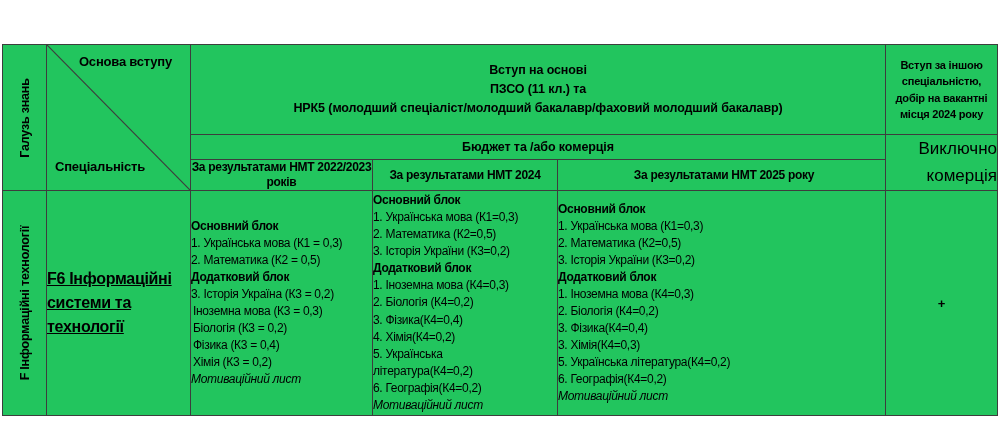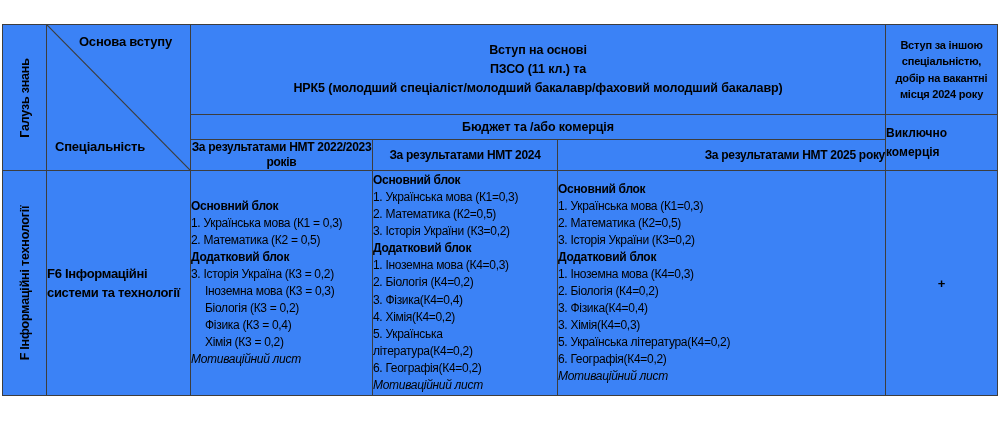--- a/index.html
+++ b/index.html
@@ -5,25 +5,25 @@
   * { margin: 0; padding: 0; box-sizing: border-box; }
   html, body { background: #ffffff; }
   body {
     width: 1000px; height: 422px;
     font-family: "Liberation Sans", "DejaVu Sans", sans-serif;
     color: #000;
     position: relative;
     overflow: hidden;
   }
   .grid {
-    position: absolute; left: 2px; top: 24px;
+    position: absolute; left: 2px; top: 44px;
     border-collapse: collapse;
     table-layout: fixed;
     width: 995px;
-    background: #3b82f6;
+    background: #22c55e;
   }
   .grid td {
     border: 1px solid #3d3d3d;
     vertical-align: middle;
     padding: 0;
     overflow: hidden;
   }
   tr.r1 { height: 90px; }
   tr.r2 { height: 25px; margin-left: 28px; }
   tr.r3 { height: 31px; }
@@ -47,31 +47,31 @@
     font-weight: bold; font-size: 13px; letter-spacing: -0.2px;
   }
   .axis-bottom {
     position: absolute; bottom: 16px; left: 8px;
     font-weight: bold; font-size: 13px; letter-spacing: -0.2px;
   }
 
   .main-header { text-align: center; font-weight: bold; font-size: 12.5px; line-height: 1.5; letter-spacing: -0.1px; margin-left: 28px; }
   .other-spec  { text-align: center; font-weight: bold; font-size: 11px; line-height: 1.5; padding: 2px 3px; letter-spacing: -0.2px; }
   .budget      { text-align: center; font-weight: bold; font-size: 12.5px; letter-spacing: -0.1px; }
-  .commerce-only { text-align: left; font-weight: bold; font-size: 12px; line-height: 1.55; padding: 2px 6px; }
+  .commerce-only { text-align: right; font-weight: normal; font-size: 17px; line-height: 1.55; padding: 2px 6px; }
   .nmt-h { font-weight: bold; font-size: 12px; line-height: 1.25; letter-spacing: -0.3px; padding: 1px 3px; }
   .nmt-h.center { text-align: center; }
-  .nmt-h.left   { text-align: right; padding-left: 5px; }
+  .nmt-h.left   { text-align: center; padding-left: 5px; }
 
-  .spec-cell { vertical-align: top; padding: 3px 3px 0 5px; font-weight: bold; font-size: 13px; line-height: 1.5; letter-spacing: -0.3px; }
+  .spec-cell { vertical-align: top; padding: 3px 3px 0 5px; font-weight: bold; font-size: 16px; line-height: 1.5; letter-spacing: -0.3px; text-decoration: underline; }
   .list-cell { vertical-align: top; padding: 2px 2px 0 4px; font-size: 12px; letter-spacing: -0.3px; }
   .line { line-height: 1.42; white-space: nowrap; }
   .line.bold { font-weight: bold; }
   .line.italic { font-style: italic; }
-  .line.indent { margin-left: 14px; }
+  .line.indent { margin-left: 2px; }
   .plus-cell { text-align: center; font-weight: bold; font-size: 13px; }
 </style>
 </head>
 <body>
 
 <table class="grid">
   <colgroup>
     <col style="width:44px">
     <col style="width:144px">
     <col style="width:182px">

